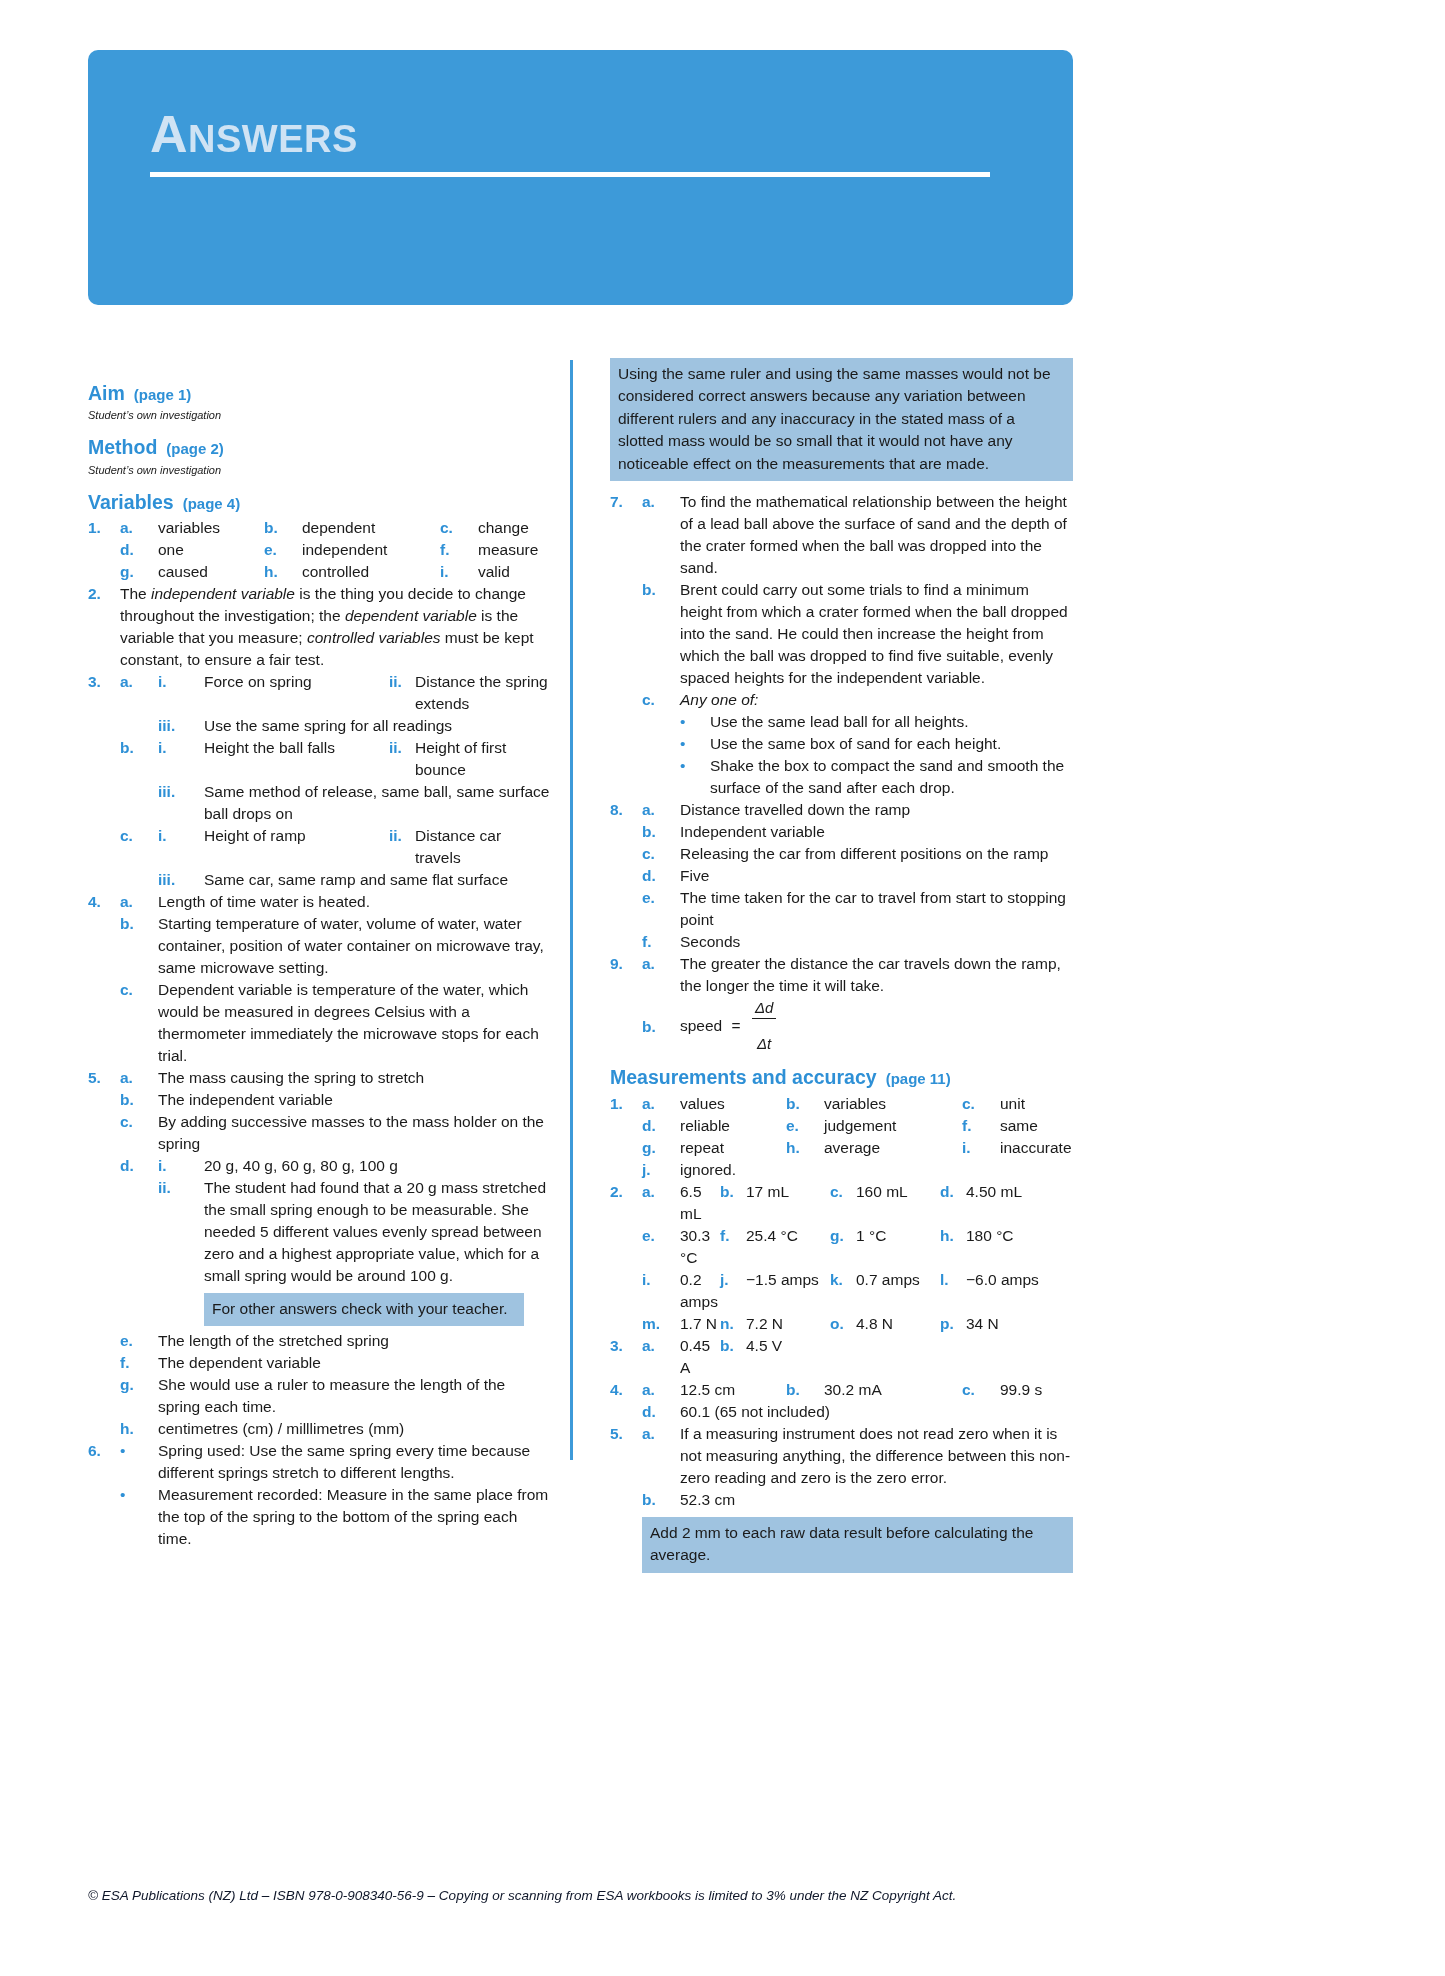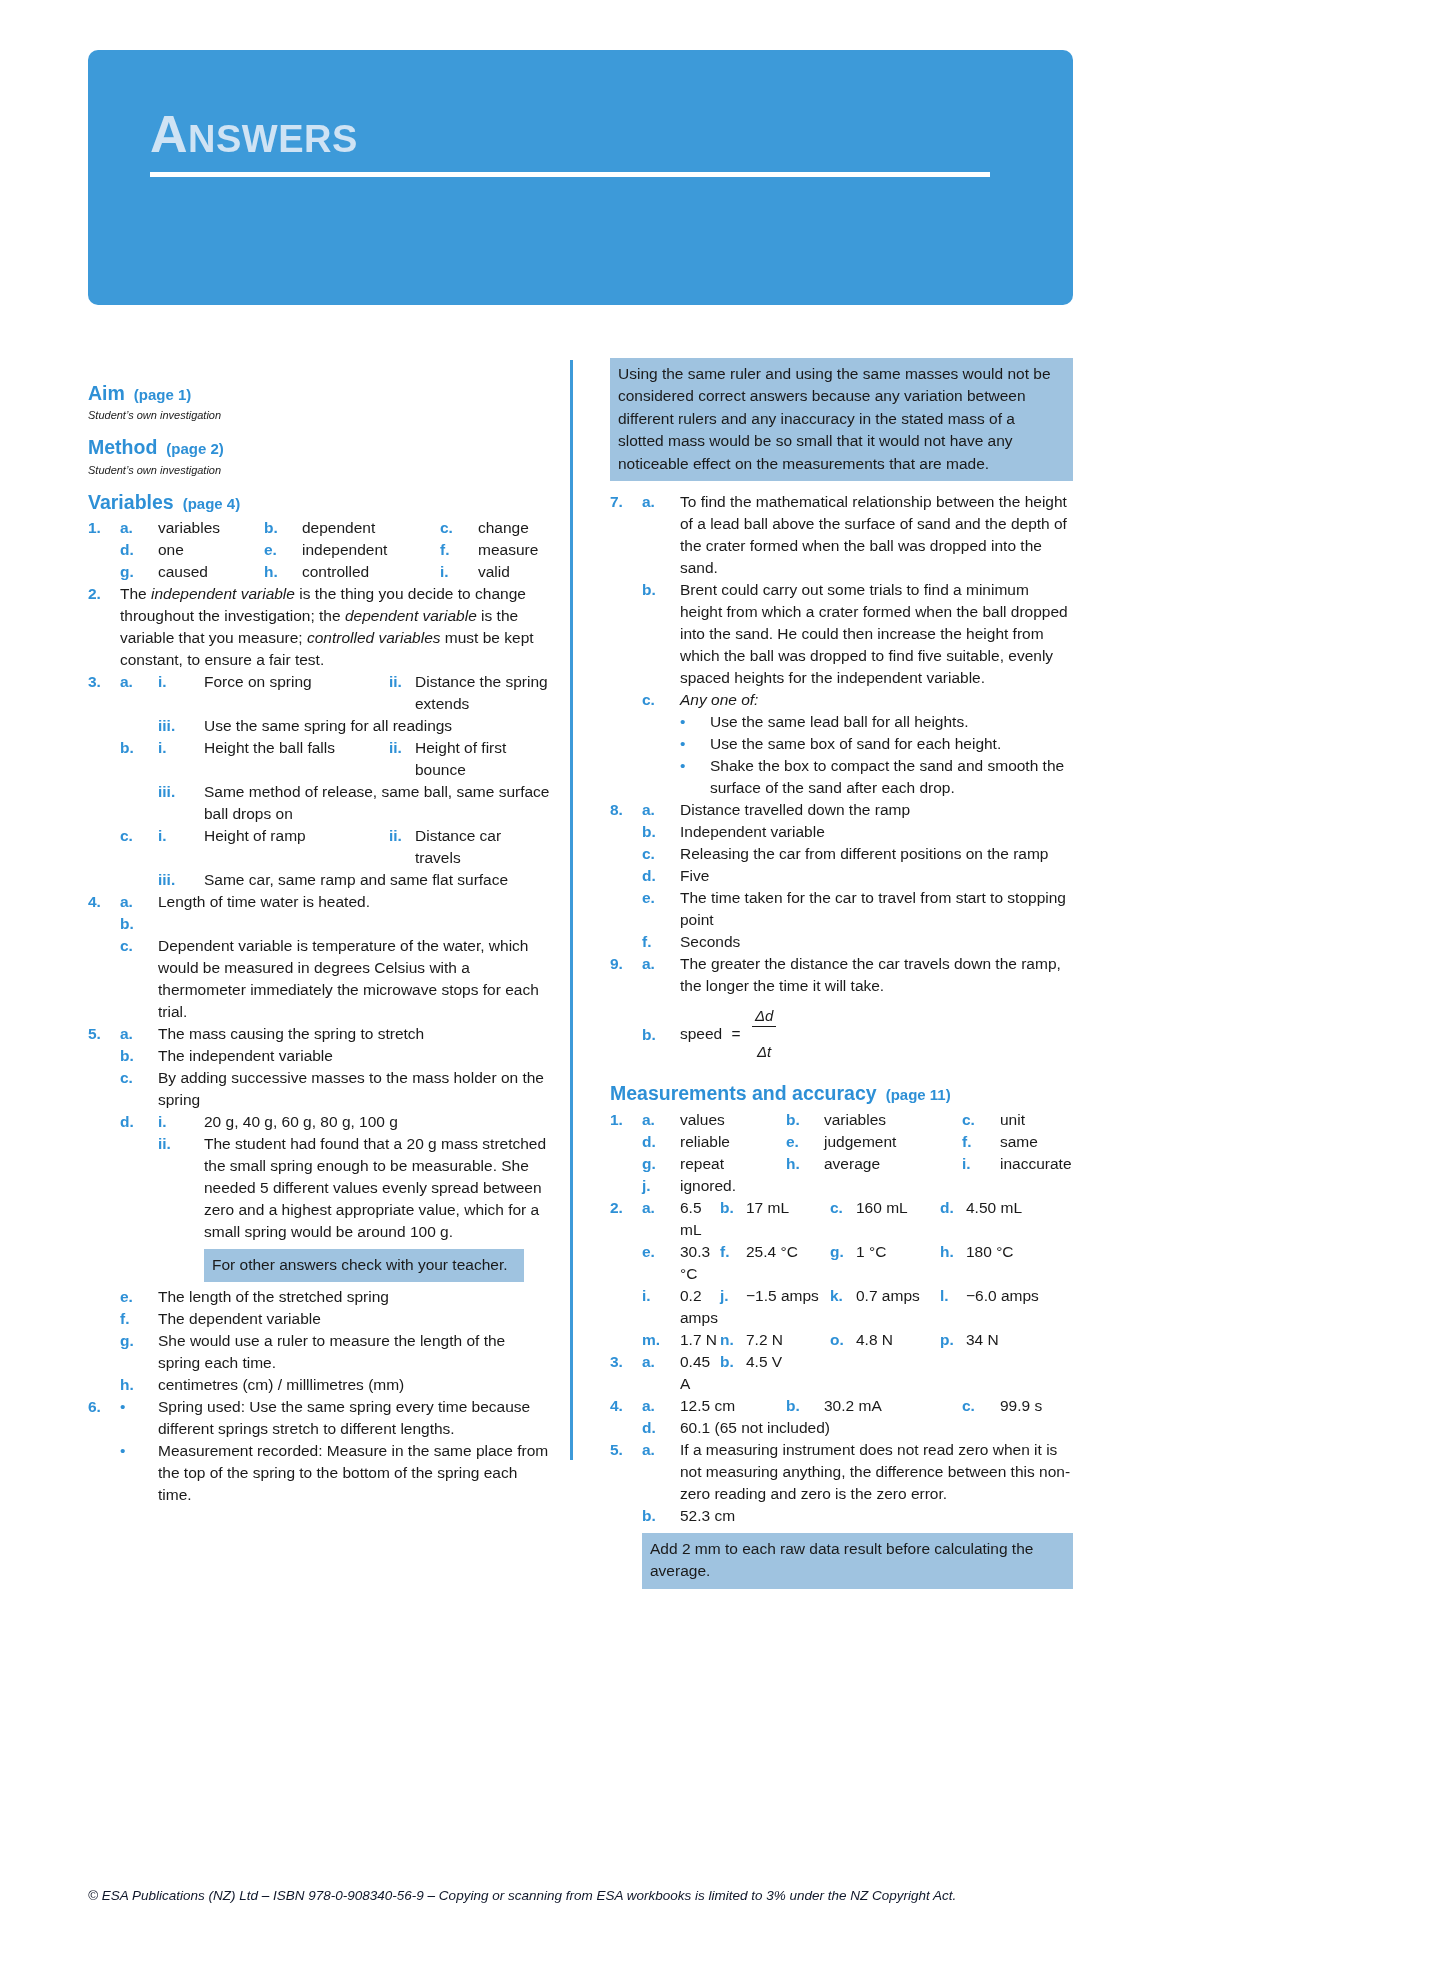--- a/index.html
+++ b/index.html
@@ -90,21 +90,21 @@
   .hl {
     background:#9fc3e0; padding:5px 16px 6px 8px; font-size:15.5px;
     line-height:1.45; margin:6px 0 4px 0;
   }
   .hl-right { margin:0 0 10px 0; }
 
   
   .frac {
     display:inline-flex; flex-direction:column; vertical-align:middle;
     text-align:center; font-style:italic; font-size:15px; line-height:1.1;
-    margin:8px 2px; position:relative; top:-1px;
+    margin:0 2px; position:relative; top:-1px;
   }
   .frac .nu { padding:0 3px 1px 3px; }
   .frac .de { padding:17px 3px 0 3px; border-top:1.3px solid #1a1a1a; }
 
   
   .footer {
     position:absolute; left:88px; top:1888px; width:1100px;
     color:#0f172a; font-size:13.5px; font-style:italic;
   }
 </style>
@@ -224,20 +224,21 @@
       <span class="txt">Same car, same ramp and same flat surface</span>
     </div>
 
     <div class="qrow">
       <span class="num">4.</span>
       <span class="ltr">a.</span>
       <span class="txt">Length of time water is heated.</span>
     </div>
     <div class="qrow ind-ltr">
       <span class="ltr">b.</span>
+      <span class="txt">Starting temperature of water, volume of water, water container, position of water container on microwave tray, same microwave setting.</span>
     </div>
     <div class="qrow ind-ltr">
       <span class="ltr">c.</span>
       <span class="txt">Dependent variable is temperature of the water, which would be measured in degrees Celsius with a thermometer immediately the microwave stops for each trial.</span>
     </div>
 
     <div class="qrow">
       <span class="num">5.</span>
       <span class="ltr">a.</span>
       <span class="txt">The mass causing the spring to stretch</span>

